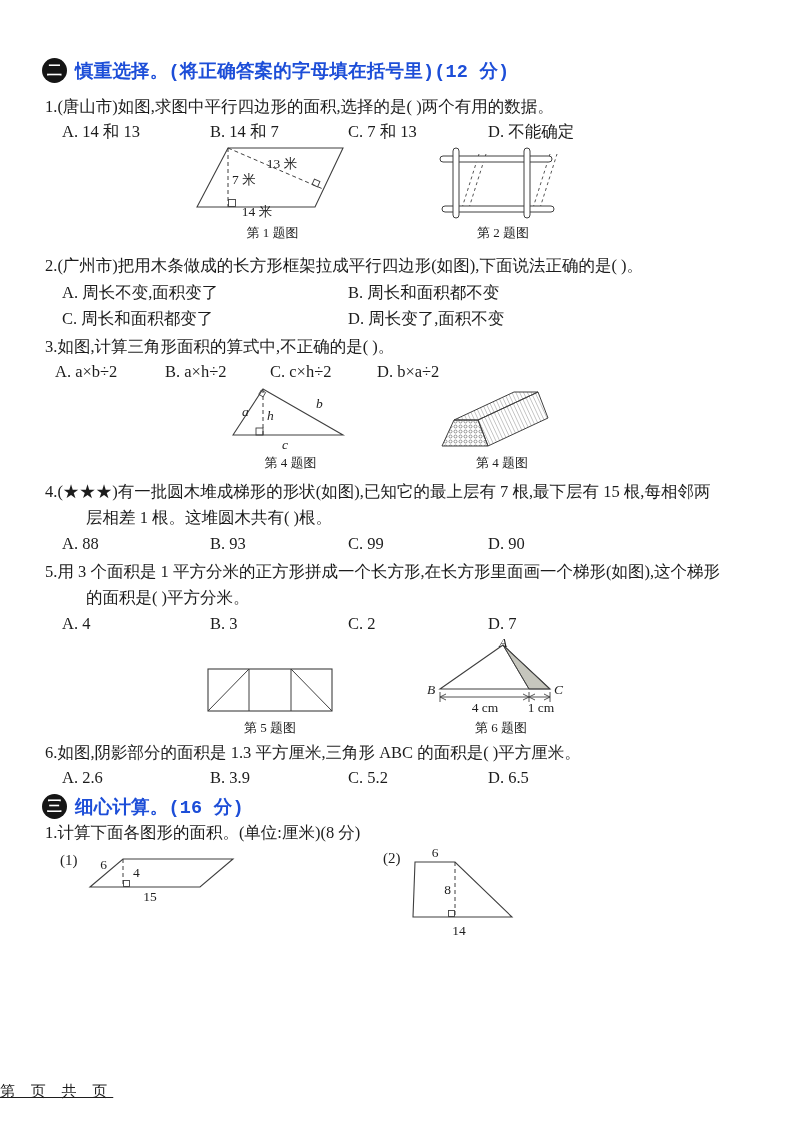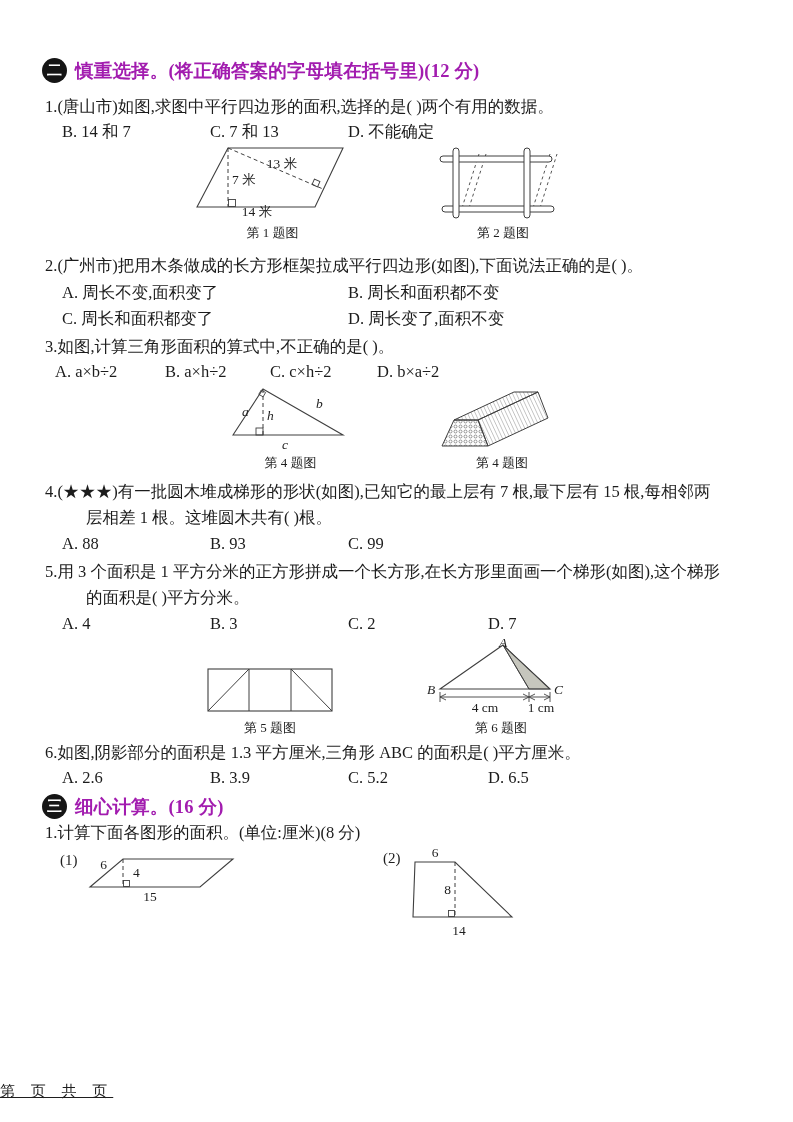--- a/index.html
+++ b/index.html
@@ -10,22 +10,22 @@
     color:#1c1c1c; overflow:hidden;
   }
   .sec-header { display:flex; align-items:center; margin-left:42px; height:27px; }
   .sec-badge {
     width:25px; height:25px; border-radius:50%; background:#151515; color:#fff;
     display:flex; align-items:center; justify-content:center;
     font-family:"Liberation Sans","DejaVu Sans",sans-serif;
     font-weight:bold; font-size:15px; flex:0 0 auto;
   }
   .sec-title {
-    margin-left:8px; font-family:Liberation Serif, serif;
-    font-weight:bold; font-size:18.5px; color:#a21caf; letter-spacing:0.2px;
+    margin-left:8px; font-family:Liberation Mono, monospace;
+    font-weight:bold; font-size:18.5px; color:#1d4ed8; letter-spacing:0.2px;
   }
   .q-line { margin:0 34px 0 45px; font-size:16.5px; line-height:25px; white-space:nowrap; }
   .lh26 { line-height:26px; }
   .q-cont { margin-left:86px; }
   .opt4 {
     display:grid; grid-template-columns:148px 138px 140px auto;
     padding-left:62px; font-size:16.5px; line-height:25px;
   }
   .opt4.tight { grid-template-columns:110px 105px 107px auto; padding-left:55px;font-family:Liberation Serif, serif; }
   .opt4.lh26 { line-height:26px; }
@@ -60,20 +60,21 @@
 
 <div class="page">
 
   <div class="sec-header">
     <div class="sec-badge">二</div>
     <div class="sec-title">慎重选择。(将正确答案的字母填在括号里)(12 分)</div>
   </div>
 
   <div class="q-line mt10">1.(唐山市)如图,求图中平行四边形的面积,选择的是(      )两个有用的数据。</div>
   <div class="opt4">
+    <span>A. 14 和 13</span>
     <span>B. 14 和 7</span>
     <span>C. 7 和 13</span>
     <span>D. 不能确定</span>
   </div>
 
   <div class="fig-row row1">
     <svg class="fig-abs" style="left:185px; top:0;" width="175" height="74" viewBox="0 0 175 74">
       <polygon points="12,63 43,4 158,4 130,63" fill="none" stroke="#3f3f3f" stroke-width="1.1"></polygon>
       <line x1="43" y1="4" x2="43" y2="63" stroke="#3f3f3f" stroke-width="1" stroke-dasharray="4 3"></line>
       <rect x="43.5" y="55.5" width="7" height="7" fill="none" stroke="#3f3f3f" stroke-width="0.9"></rect>
@@ -142,20 +143,21 @@
     </svg>
     <div class="fig-caption" style="left:438px; top:70px; width:128px;">第 4 题图</div>
   </div>
 
   <div class="q-line lh26 mt3">4.(★★★)有一批圆木堆成梯形的形状(如图),已知它的最上层有 7 根,最下层有 15 根,每相邻两</div>
   <div class="q-line lh26 q-cont">层相差 1 根。这堆圆木共有(      )根。</div>
   <div class="opt4 lh26">
     <span>A. 88</span>
     <span>B. 93</span>
     <span>C. 99</span>
+    <span>D. 90</span>
   </div>
 
   <div class="q-line lh26 mt2">5.用 3 个面积是 1 平方分米的正方形拼成一个长方形,在长方形里面画一个梯形(如图),这个梯形</div>
   <div class="q-line lh26 q-cont">的面积是(      )平方分米。</div>
   <div class="opt4 lh26">
     <span>A. 4</span>
     <span>B. 3</span>
     <span>C. 2</span>
     <span>D. 7</span>
   </div>

